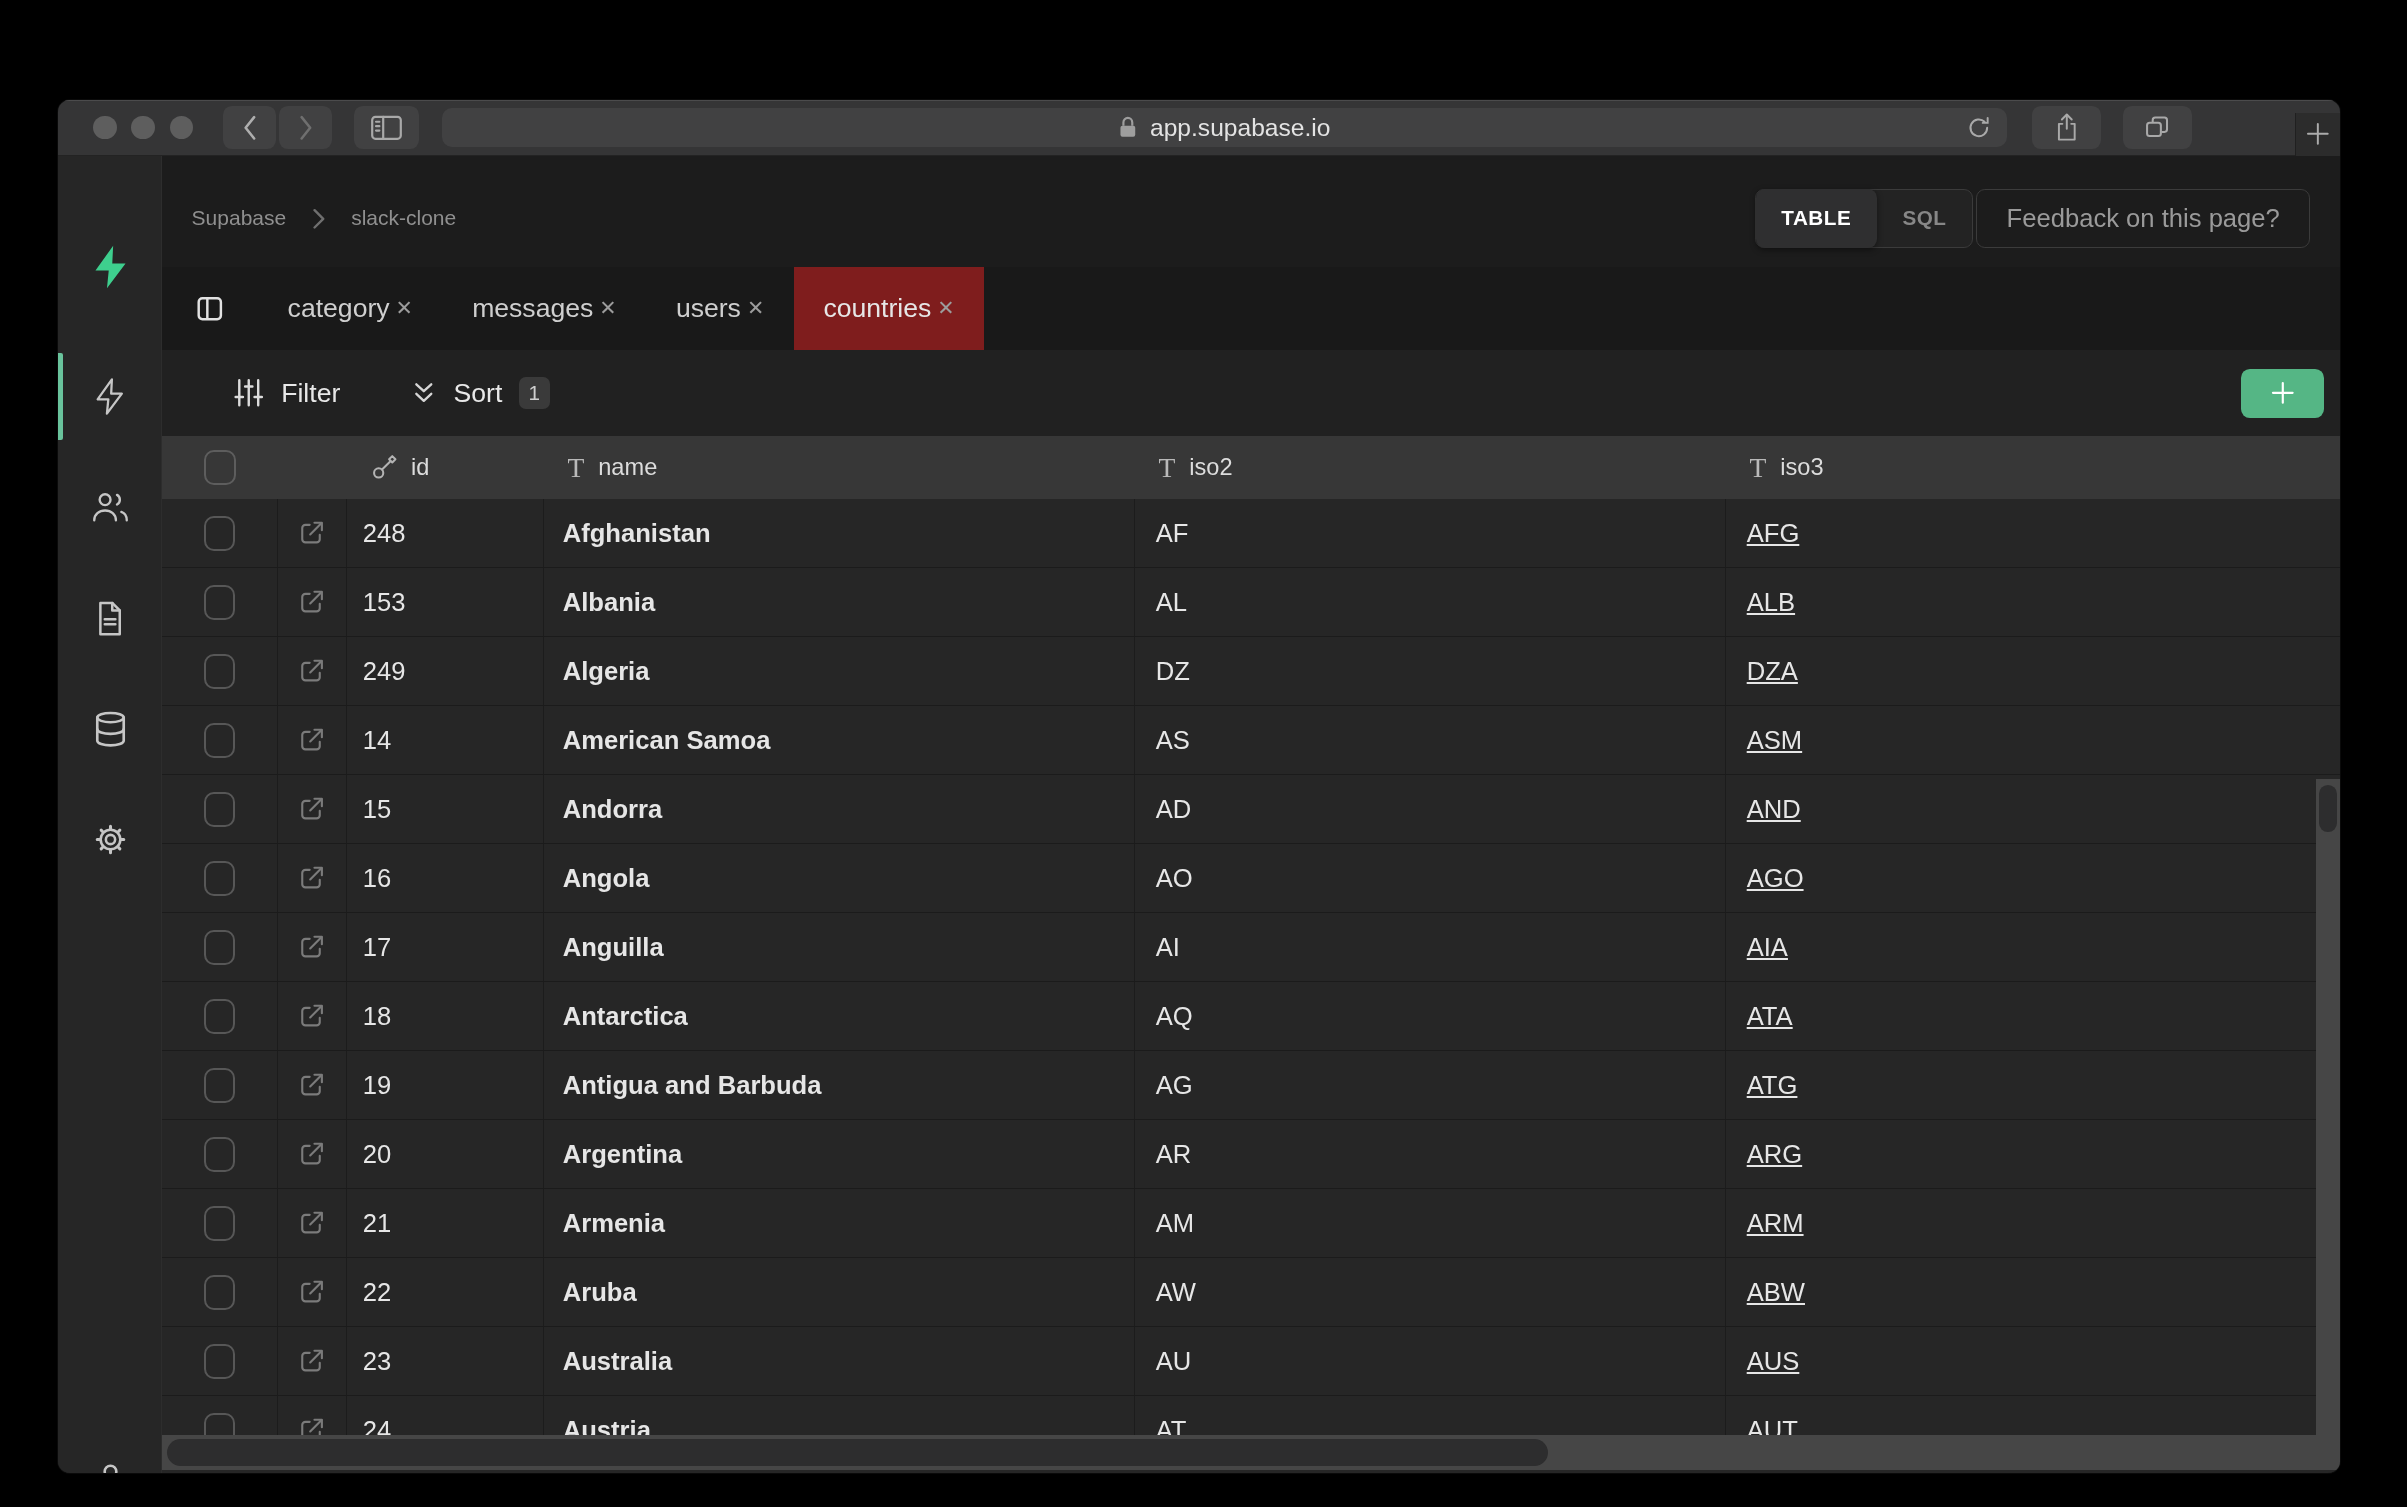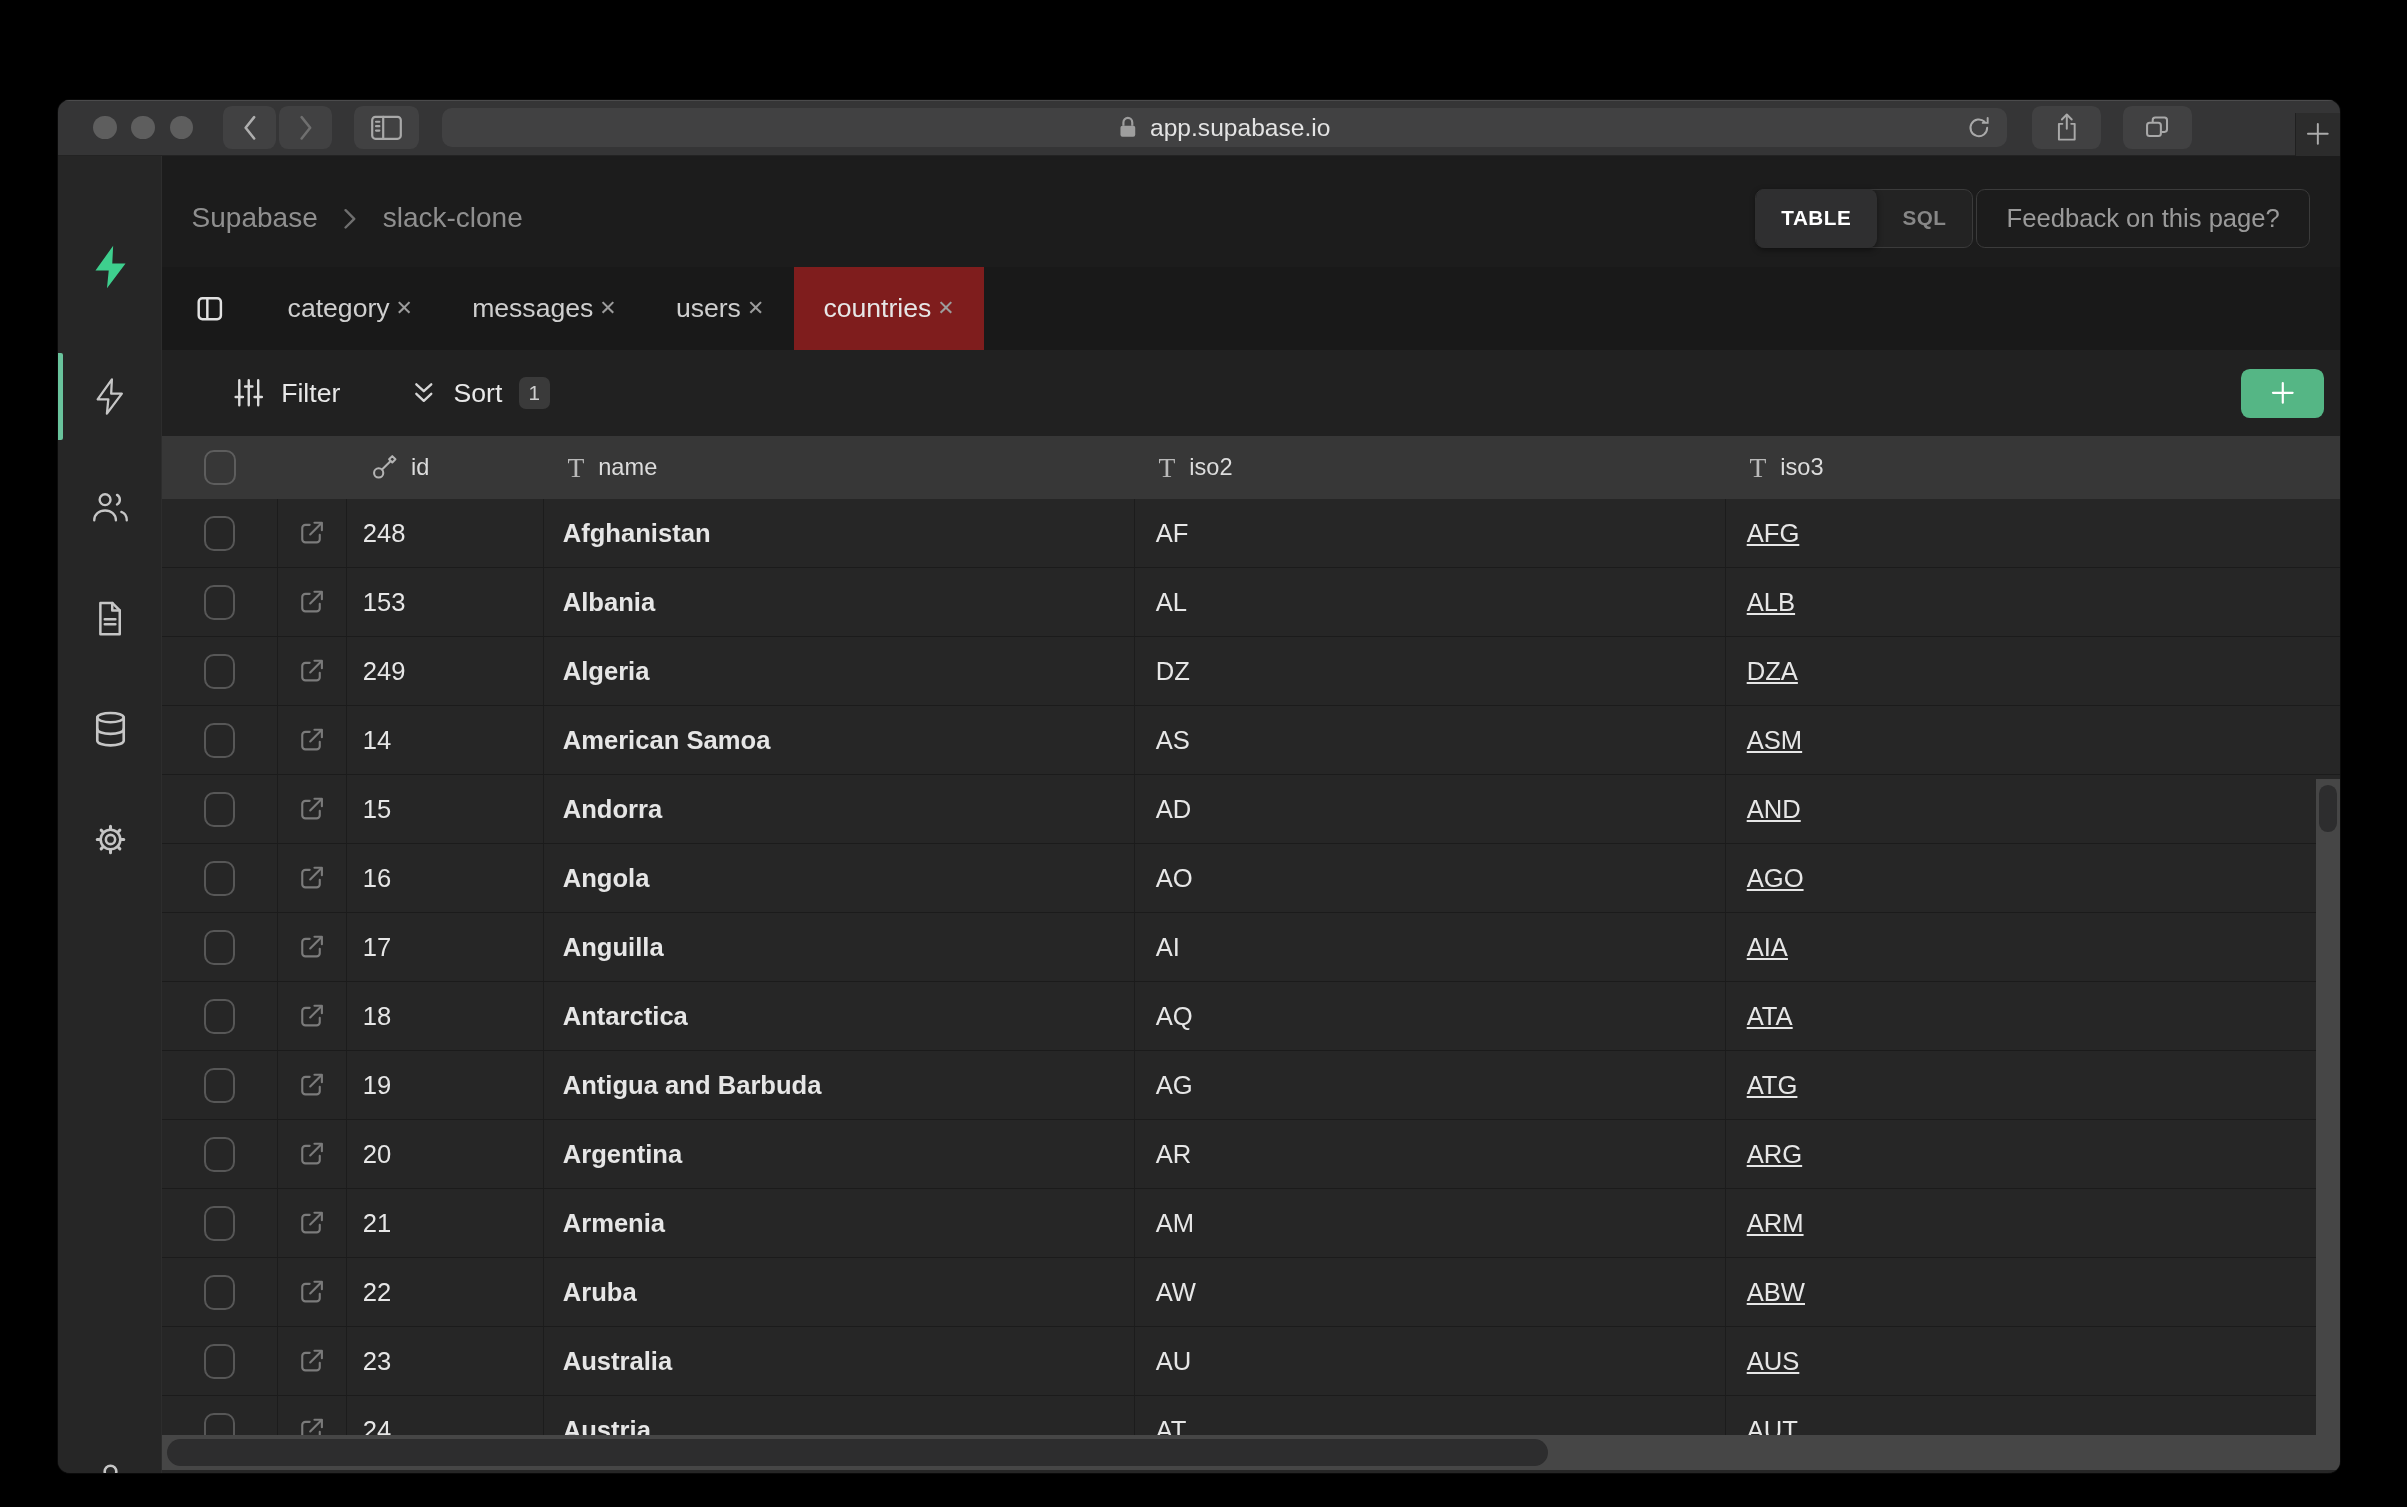--- a/index.html
+++ b/index.html
@@ -37,21 +37,21 @@
   .side-item { position:absolute; left:0; width:104px; height:89px;
     display:flex; align-items:center; justify-content:center; }
   .active-bar { position:absolute; left:0; top:197px; width:4.9px; height:87px;
     background:#69c39c; border-radius:0 2px 2px 0; }
 
   .main { position:relative; flex:1; min-width:0; display:flex; flex-direction:column; }
 
   
   .appheader { height:111px; background:#1c1c1c; display:flex; align-items:center;
     padding:13.8px 29.6px 0 29.6px; }
-  .crumbs { display:flex; align-items:center; gap:25.6px; color:#8f8f8f; font-size:28px;text-align:center; }
+  .crumbs { display:flex; align-items:center; gap:25.6px; color:#8f8f8f; font-size:21px;text-align:center; }
   .hdr-right { margin-left:auto; display:flex; align-items:center; gap:3px; }
   .seg { display:flex; align-items:center; height:59px; border:1px solid #3b3b3b;
     border-radius:8.9px; background:#232323; }
   .seg-btn { height:59px; padding:0 25.6px; display:flex; align-items:center; border:none;
     background:transparent; font-size:20.7px; font-weight:bold; letter-spacing:0.5px; color:#878787;
     font-family:inherit; }
   .seg-btn.on { background:#2f2f30; color:#fff; border-radius:8.9px; box-shadow:0 2px 5.9px rgba(0,0,0,.45); }
   .feedback { height:59px; padding:0 29.6px; border:1px solid #3b3b3b; border-radius:8.9px;
     background:transparent; color:#9a9a9a; font-size:25.6px; display:flex; align-items:center;
     font-family:inherit; }

